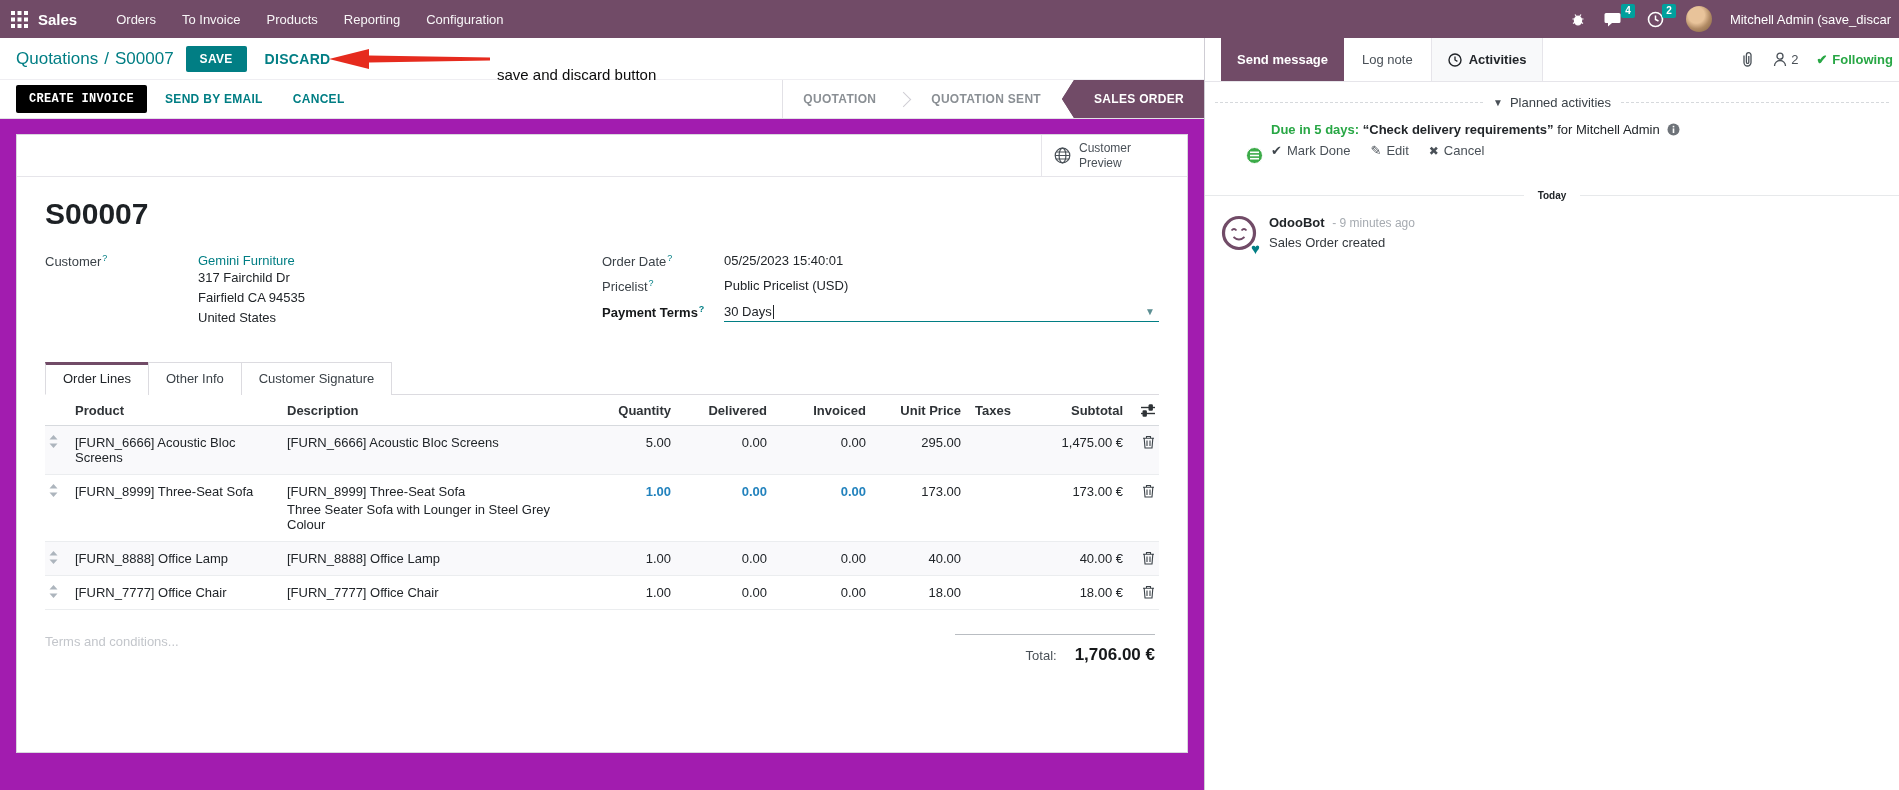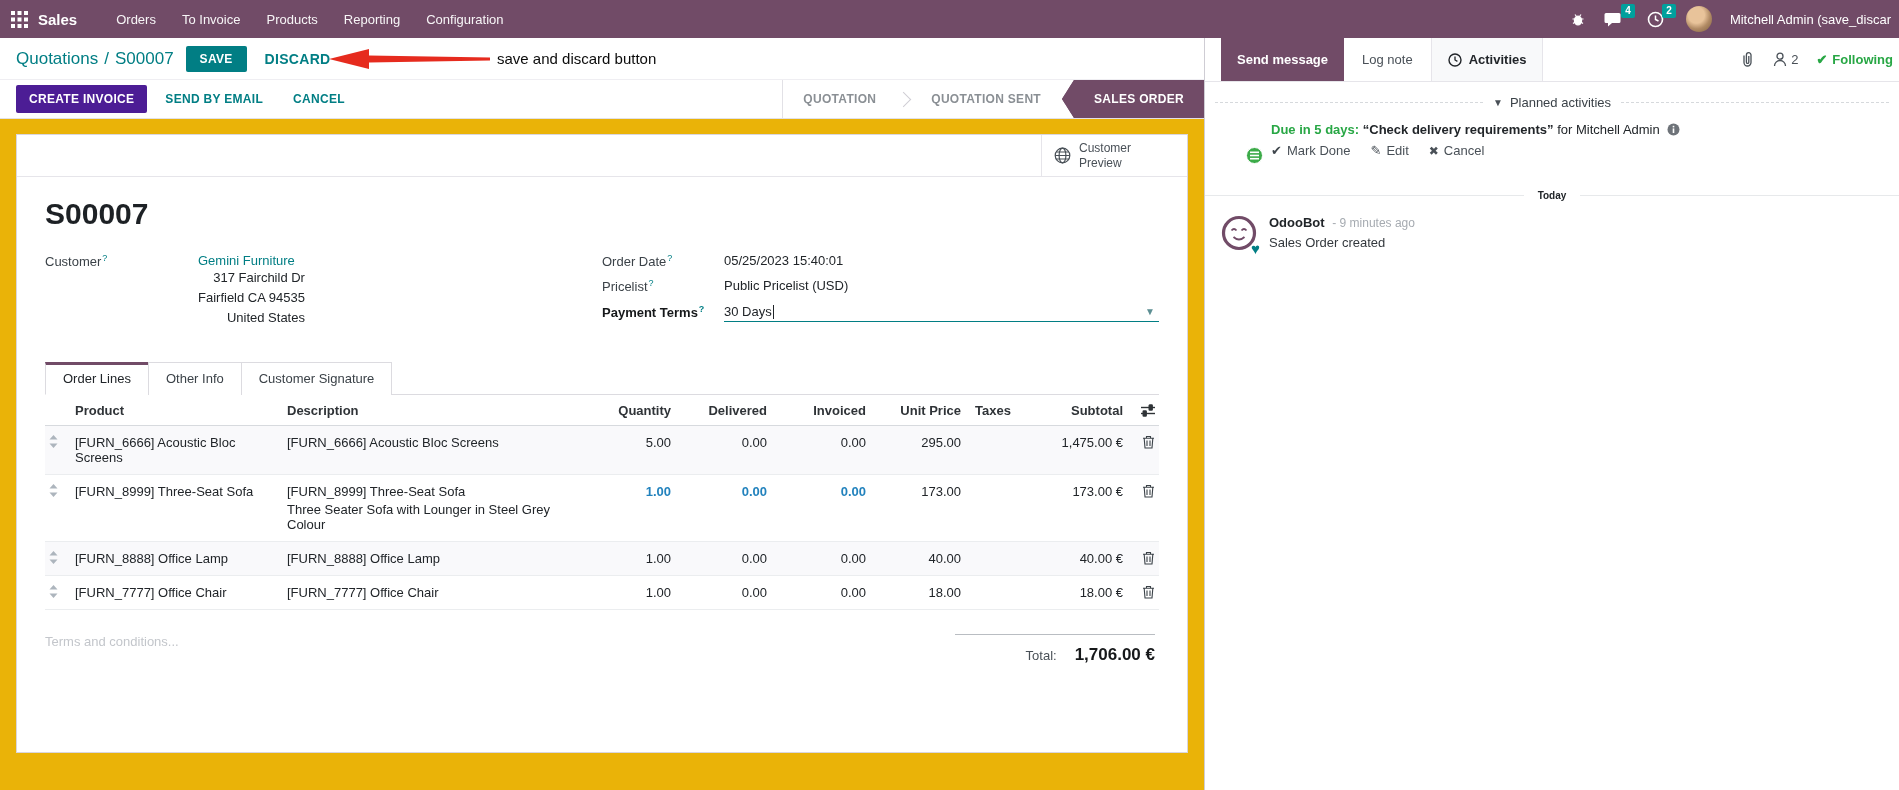--- a/index.html
+++ b/index.html
@@ -29,52 +29,52 @@
   .breadcrumb { font-size:17px; color:#017e84; display:flex; align-items:center; gap:6px; white-space:nowrap; }
   .btn-save { background:#017e84; color:#fff; border:none; font-size:12px; font-weight:700; letter-spacing:.3px; padding:6px 14px; margin-left:12px; border-radius:2px; cursor:pointer; font-family:inherit; }
   .btn-discard { background:none; border:none; color:#017e84; font-size:14px; font-weight:700; letter-spacing:.3px; padding:6px 10px; margin-left:8px; cursor:pointer; font-family:inherit; }
   .cp-right { margin-left:auto; display:flex; align-items:center; gap:18px; }
   .cp-tool { display:flex; align-items:center; gap:6px; color:#212529; font-size:13px; font-weight:600; cursor:pointer; }
   .pager { display:flex; align-items:center; gap:10px; font-size:13px; color:#212529; }
   .pager-chev { color:#c2c6ca; font-size:19px; line-height:1; cursor:pointer; }
   .btn-new { background:#fff; border:1px solid #4f9ba0; color:#017e84; font-size:13px; font-weight:600; padding:6px 16px; border-radius:3px; cursor:pointer; font-family:inherit; }
   
   .annot-arrow { position:absolute; left:327px; top:10px; width:165px; height:22px; pointer-events:none; }
-  .annot-text { position:absolute; left:497px; top:12px; font-size:15px; color:#0b0b0b; pointer-events:none; }
+  .annot-text { position:absolute; left:497px; top:28px; font-size:15px; color:#0b0b0b; pointer-events:none; }
 
   
   .action-bar { height:39px; background:#fff; display:flex; align-items:stretch; border-bottom:1px solid #e2e1e6; flex-shrink:0; }
   .ab-left { display:flex; align-items:center; gap:6px; padding-left:16px; }
-  .btn-primary-flat { background:#4c1d95; color:#fff; border:none; font-size:12px; font-weight:700; letter-spacing:.3px; padding:7px 13px; border-radius:2px; cursor:pointer; font-family:Liberation Sans, sans-serif; }
+  .btn-primary-flat { background:#000000; color:#fff; border:none; font-size:12px; font-weight:700; letter-spacing:.3px; padding:7px 13px; border-radius:2px; cursor:pointer; font-family:Liberation Mono, monospace; }
   .btn-flat { background:none; color:#017e84; border:none; font-size:12px; font-weight:700; letter-spacing:.3px; padding:7px 12px; cursor:pointer; font-family:inherit; }
   .statusbar { margin-left:auto; display:flex; align-items:stretch; border-left:1px solid #e2e1e6; }
   .stage { display:flex; align-items:center; font-size:12px; font-weight:700; letter-spacing:.3px; color:#8a8f94; padding:0 20px; cursor:pointer; }
   .stage-sep { align-self:center; width:11px; height:11px; border-top:1px solid #cfcdd4; border-right:1px solid #cfcdd4; transform:rotate(45deg); margin:0 2px; }
   .stage.active { background:#714B67; color:#fff; position:relative; margin-left:13px; }
   .stage.active::before { content:""; position:absolute; left:-12px; top:0; border-top:19.5px solid transparent; border-bottom:19.5px solid transparent; border-left:12px solid #714B67; transform:scaleX(-1); }
   .stage.active::after { content:""; position:absolute; left:-12px; top:0; border-top:19.5px solid transparent; border-bottom:19.5px solid transparent; border-right:12px solid #714B67; }
 
   
-  .form-area { flex:1; background:#eab308; padding:15px 16px; overflow:hidden; }
+  .form-area { flex:1; background:#a21caf; padding:15px 16px; overflow:hidden; }
   .card { width:1172px; height:619px; background:#fff; border:1px solid #d9d6de; display:flex; flex-direction:column; }
   .card-top { height:42px; border-bottom:1px solid #e6e5ea; display:flex; justify-content:flex-end; flex-shrink:0; }
   .preview-box { width:146px; border-left:1px solid #e6e5ea; display:flex; align-items:center; gap:8px; padding:0 12px; cursor:pointer; }
   .preview-label { font-size:12px; color:#495057; line-height:1.2; width:64px; }
   .card-body { padding:0 28px; flex:1; display:flex; flex-direction:column; }
   .rec-title { font-size:30px; font-weight:700; color:#1d2125; margin-top:20px; }
   .fields-grid { display:flex; margin-top:22px; }
   .fcol { width:50%; }
   .frow { display:flex; margin-bottom:9px; }
   .flabel { width:153px; color:#3b4248; font-size:13px; flex-shrink:0; }
   .fcol-r .flabel { width:122px; }
   .flabel.bold { font-weight:700; color:#16181a; }
   .sup-q { color:#017e84; font-size:9px; vertical-align:super; margin-left:1px; }
   .fvalue { color:#212529; font-size:13px; }
   .link { color:#017e84; cursor:pointer; }
-  .addr-line { line-height:1.55;text-align:right; }
+  .addr-line { line-height:1.55; }
   .qt-row { margin-top:16px; }
   .pt-field { flex:1; border-bottom:1px solid #017e84; display:flex; align-items:flex-end; padding-bottom:2px; position:relative; cursor:text; }
   .pt-caret { display:inline-block; width:1px; height:14px; background:#212529; margin-left:1px; }
   .pt-dd { position:absolute; right:4px; bottom:4px; color:#5d8f93; font-size:10px; }
 
   
   .tabs { display:flex; margin-top:24px; border-bottom:1px solid #dcdbe0; }
   .tab { border:1px solid #dcdbe0; border-bottom:none; background:#fff; padding:8px 17px; font-size:13px; color:#3b4248; margin-right:-1px; cursor:pointer; position:relative; top:1px; }
   .tab.active { border-top:3px solid #714B67; padding-top:6px; background:#fff; border-bottom:1px solid #fff; font-weight:400; color:#212529; }
 

